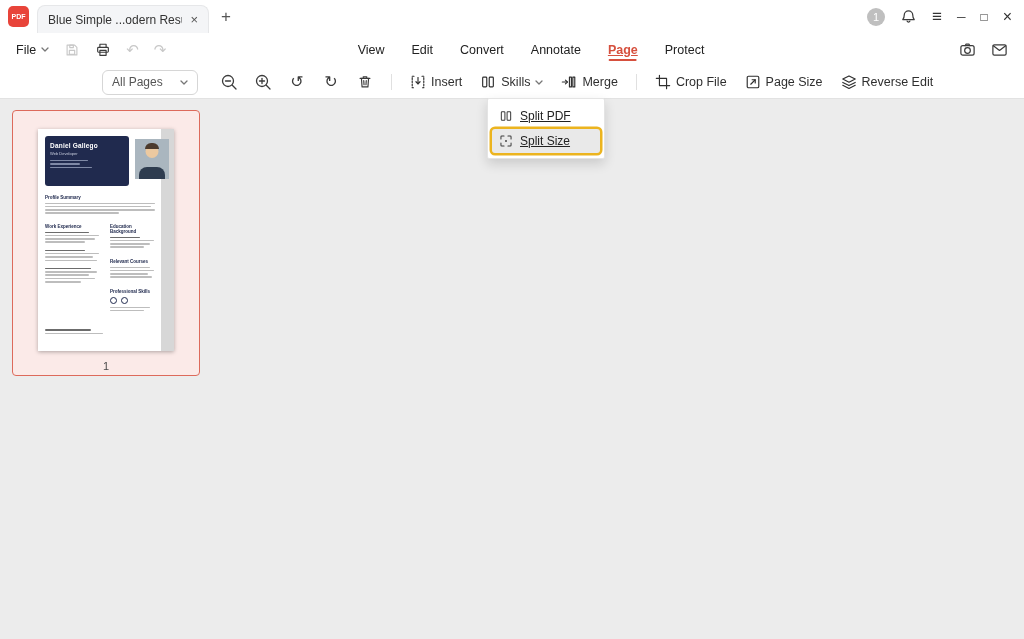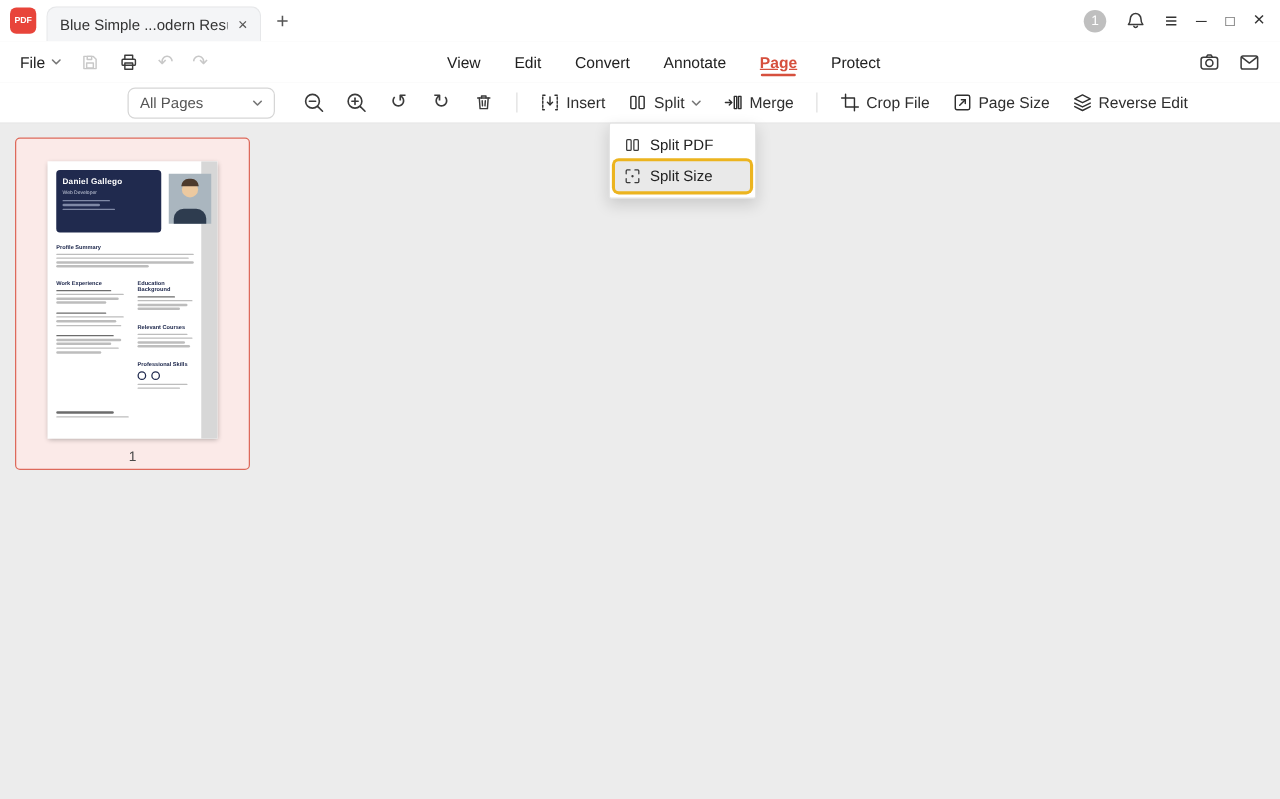--- a/index.html
+++ b/index.html
@@ -31,29 +31,29 @@
   .disabled { color:#c8c8c8 !important; }
   .glyph-ic { font-size:15px; line-height:1; }
   .mb-center { position:absolute; left:50%; transform:translateX(-50%); display:flex; align-items:center; gap:27px; font-size:12.5px; color:#222; height:100%;margin-left:19px; }
   .menu-item { display:flex; align-items:center; height:100%; position:relative; }
   .menu-item.active { color:#d6503e; font-weight:bold;text-decoration:underline; }
   .menu-item.active::after { content:""; position:absolute; left:1px; right:1px; bottom:5px; height:2px; background:#d6503e; border-radius:1px; }
   .mb-right { margin-left:auto; display:flex; align-items:center; gap:15px; color:#3b3b3b; }
 
   
   .toolbar { height:33px; background:#fff; border-bottom:1px solid #e2e2e2; display:flex; align-items:center; padding-left:102px; }
-  .page-select { width:118px; height:25px; border:1px solid #d6d6d6; border-radius:6px; display:flex; align-items:center; justify-content:space-between; padding:0 9px; font-size:12px; color:#555; margin-right:14px; background:#fff; }
+  .page-select { width:96px; height:25px; border:1px solid #d6d6d6; border-radius:6px; display:flex; align-items:center; justify-content:space-between; padding:0 9px; font-size:12px; color:#555; margin-right:14px; background:#fff; }
   .icon-btn { width:22px; height:24px; display:grid; place-items:center; color:#3b3b3b; margin:0 6px; font-size:16px; line-height:1; }
   .vdiv { width:1px; height:16px; background:#e0e0e0; margin:0 9px; flex:0 0 auto; }
   .tbtn { display:flex; align-items:center; gap:5px; margin:0 9px; font-size:12.5px; color:#2f2f2f; white-space:nowrap; }
   .chev { color:#777; }
 
   
   .dropdown { position:absolute; left:487px; top:98px; width:118px; background:#fff; border:1px solid #e4e4e4; border-radius:2px; box-shadow:0 5px 12px rgba(0,0,0,.14); padding:4px 3px; z-index:60; }
-  .dd-item { height:24px; display:flex; align-items:center; gap:7px; padding:0 7px; font-size:12px; color:#222; border-radius:3px; margin:1px 1px; }
+  .dd-item { height:24px; display:flex; align-items:center; gap:7px; padding:0 7px; font-size:12px; color:#222; border-radius:3px; margin:1px 1px;text-decoration:underline; }
   .dd-item.highlighted { background:#e9e9e9; box-shadow:0 0 0 2.5px #ecb41f; }
   .dd-icon { color:#3b3b3b; display:grid; place-items:center; }
 
   
   .content { position:absolute; top:99px; left:0; right:0; bottom:0; background:#ececec; }
   .thumb-card { position:absolute; left:12px; top:11px; width:188px; height:266px; background:#fbeae8; border:1px solid #dd6a5b; border-radius:4px; }
   .page-num { position:absolute; bottom:3px; left:0; width:100%; text-align:center; font-size:11px; color:#4a4a4a; }
 
   
   .mini-page { position:absolute; left:25px; top:18px; width:136px; height:222px; background:#fff; box-shadow:0 1px 4px rgba(0,0,0,.3); overflow:hidden; }
@@ -195,21 +195,21 @@
         <path d="M9 4v7"></path>
         <path d="M6.7 8.7 9 11l2.3-2.3"></path>
       </svg>
     <span>Insert</span>
   </div>
   <div class="tbtn">
     <svg class="ic" width="16" height="16" viewBox="0 0 18 18">
         <rect x="3" y="3.5" width="4.6" height="11" rx="1"></rect>
         <rect x="10.4" y="3.5" width="4.6" height="11" rx="1"></rect>
       </svg>
-    <span>Split</span>
+    <span>Skills</span>
     <svg class="ic chev" width="8" height="5" viewBox="0 0 8 5">
         <polyline points="1,1 4,4 7,1"></polyline>
       </svg>
   </div>
   <div class="tbtn">
     <svg class="ic" width="16" height="16" viewBox="0 0 18 18">
         <path d="M1.5 9h5.5"></path>
         <path d="M5 6.8 7.2 9 5 11.2"></path>
         <rect x="9.5" y="3.5" width="2.2" height="11"></rect>
         <rect x="13.3" y="3.5" width="2.2" height="11"></rect>

